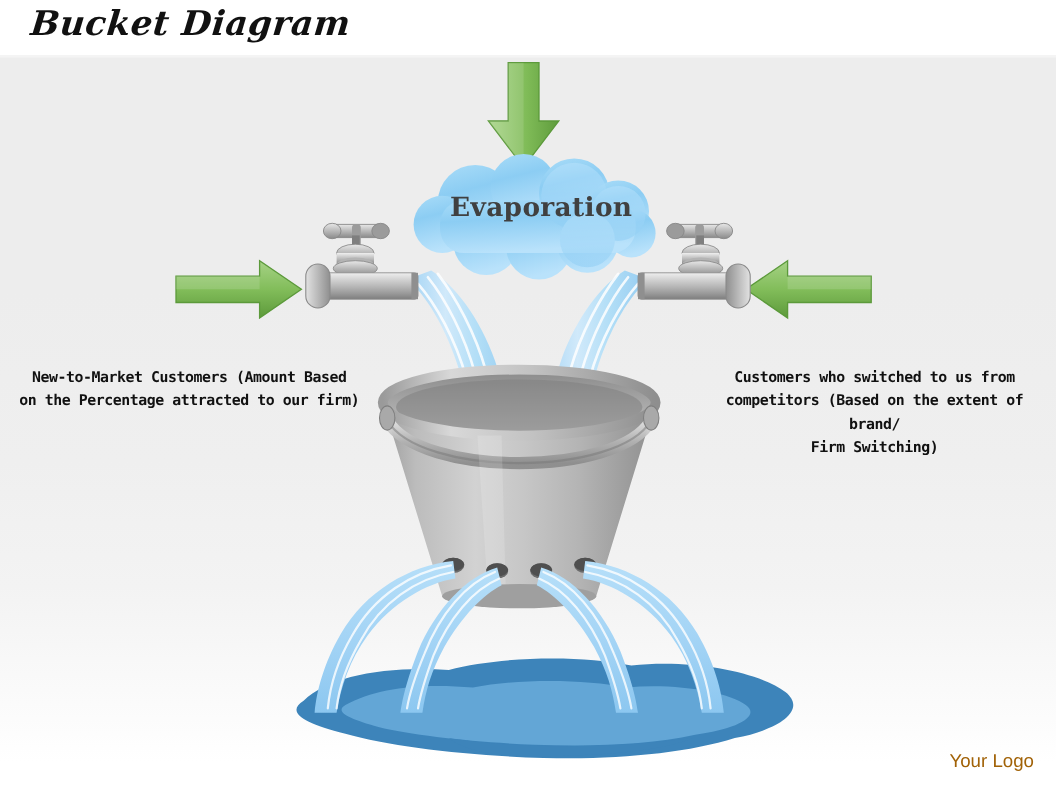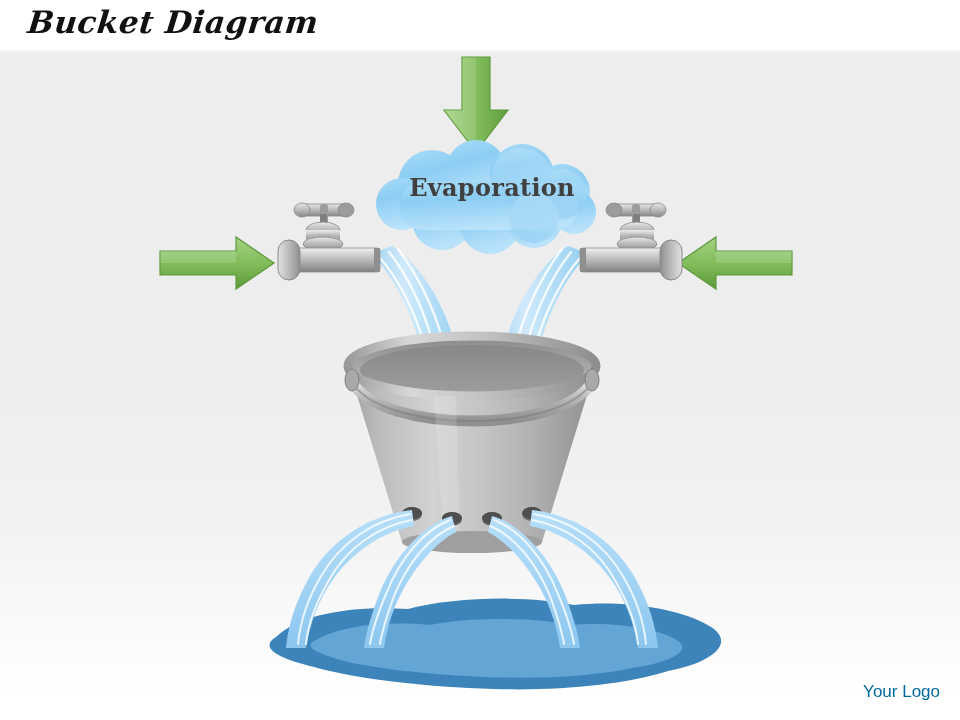--- a/index.html
+++ b/index.html
@@ -135,21 +135,21 @@
   }
   #annot-left   { left: 14px;  top: 333px; width: 316px; text-align: center; }
   #annot-right  { left: 640px; top: 333px; width: 310px; text-align: center; }
   #annot-bottom { left: 8px;   top: 580px; width: 316px; text-align: center; }
   
   #logo-text {
     position: absolute;
     right: 20px; bottom: 18px;
     font-family: "Liberation Sans", sans-serif;
     font-size: 17px;
-    color: #0369a1;
+    color: #a16207;
     z-index: 35;
   }
 </style>
 </head>
 <body>
 
 <div id="slide">
 
   <div class="body-bg"></div>
 
@@ -438,18 +438,23 @@
         <rect x="30" y="32" width="34" height="11" fill="url(#gPipe)"></rect>
         <ellipse cx="47" cy="43" rx="17" ry="7" fill="#b4b4b4"></ellipse>
         <ellipse cx="47" cy="46" rx="20" ry="7" fill="url(#gKnob)" stroke="#8a8a8a" stroke-width="0.8"></ellipse>
         <rect x="16" y="50" width="88" height="24" rx="3" fill="url(#gPipe)" stroke="#8c8c8c" stroke-width="0.8"></rect>
         <rect x="2" y="42" width="22" height="40" rx="11" fill="url(#gFlange)" stroke="#8a8a8a" stroke-width="1"></rect>
         <rect x="98" y="50" width="6" height="24" fill="#8f8f8f"></rect>
       </g>
     </svg>
   </div>
 
-
+  <div class="annot" id="annot-left">New-to-Market  Customers  (Amount Based
+on the  Percentage  attracted  to  our firm)</div>
+
+  <div class="annot" id="annot-right">Customers  who switched  to us from
+competitors  (Based on the  extent  of brand/
+Firm  Switching)</div>
 
 
   <div id="logo-text">Your Logo</div>
 
 </div>
 
 </body></html>

